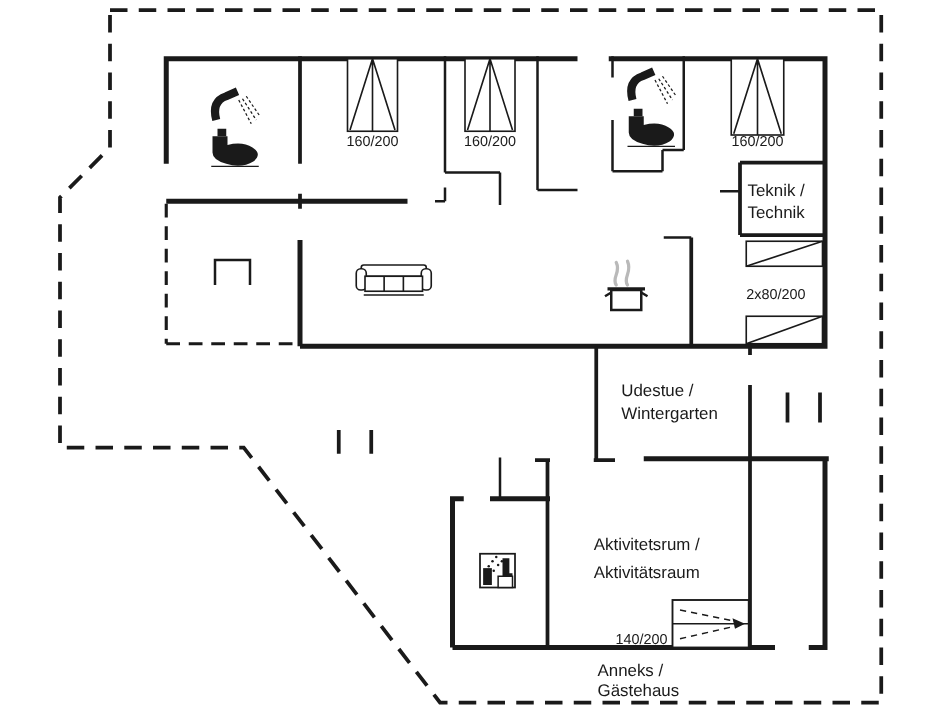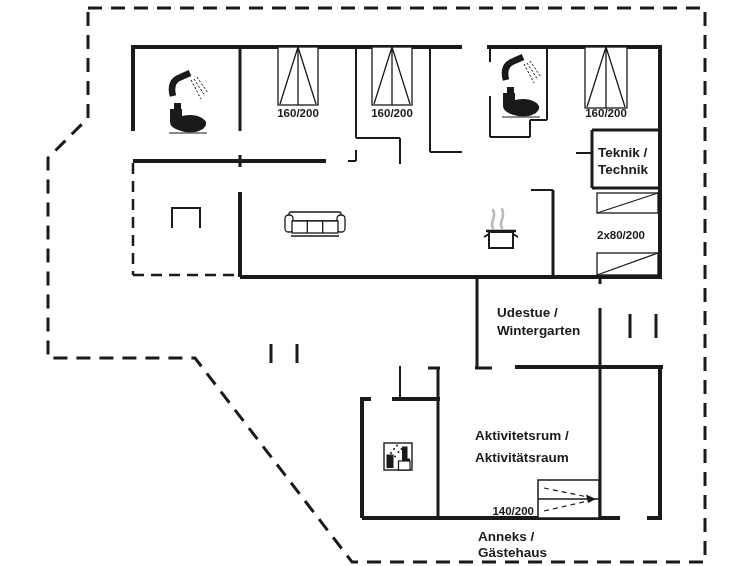--- a/index.html
+++ b/index.html
@@ -1,21 +1,21 @@
 <!DOCTYPE html>
 <html style="--line: #1a1a1a; --steam: #b9b9b9; --background: #ffffff;"><head>
 <meta charset="utf-8">
 <style>
   :root{
     --line:#1a1a1a;
     --steam:#b9b9b9;
     --background:#ffffff;
   }
   html,body{margin:0;padding:0;background:var(--background);}
-  .plan-wrap{position:relative;width:755px;height:564px;background:var(--background);overflow:hidden;font-weight:bold;}
+  .plan-wrap{position:relative;width:755px;height:564px;background:var(--background);overflow:hidden;}
   svg{position:absolute;left:0;top:0;}
   text{font-family:"Liberation Sans","DejaVu Sans",sans-serif;fill:var(--line);}
   .room-label{font-size:13.5px;}
   .size-label{font-size:11.5px;}
   .wall{stroke:var(--line);fill:none;}
   .furn{stroke:var(--line);fill:#fff;}
   .blackfill{fill:var(--line);stroke:none;}
 </style>
 </head>
 <body>

